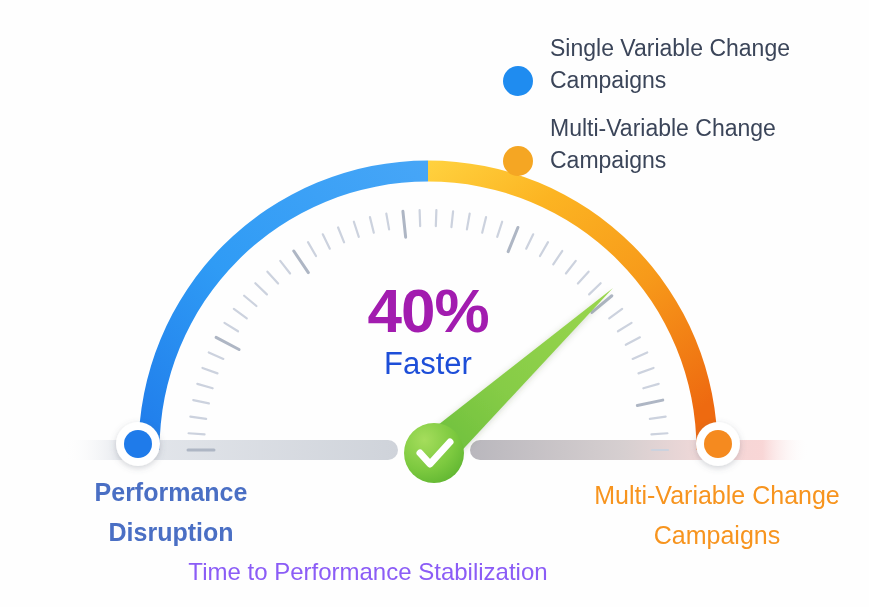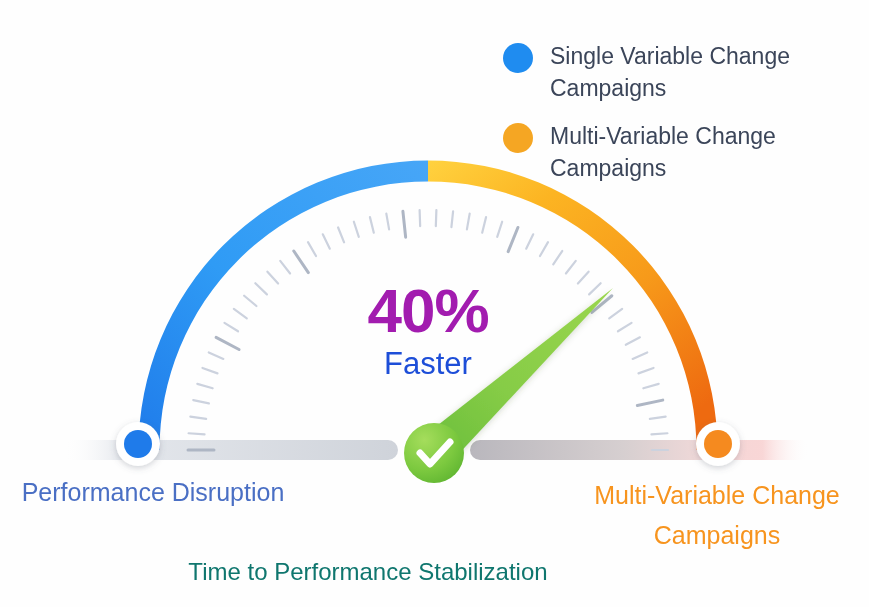--- a/index.html
+++ b/index.html
@@ -27,23 +27,22 @@
     height: 607px;
   }
   .legend {
     position: absolute;
     left: 503px;
     top: 32px;
     width: 330px;
   }
   .legend-item {
     display: flex;
-    align-items: flex-start;
+    align-items: flex-end;
     margin-bottom: 16px;
-    margin-top: 8px;
   }
   .legend-dot {
     width: 30px;
     height: 30px;
     border-radius: 50%;
     flex: 0 0 30px;
     margin-top: 3px;
   }
   .legend-label {
     margin-left: 17px;
@@ -74,39 +73,40 @@
     line-height: 36px;
     margin-top: 2px;
   }
   .axis-label {
     position: absolute;
     text-align: center;
     font-size: 25px;
     line-height: 40px;
   }
   .axis-label.left {
-    left: 18px;
+    left: 36px;
     top: 472px;
     width: 270px;
     color: #4a6fc4;
+    font-weight: bold;
   }
   .axis-label.right {
     left: 578px;
     top: 475px;
     width: 278px;
     color: #f7941e;
   }
   .caption {
     position: absolute;
     left: 0;
     top: 558px;
     width: 736px;
     text-align: center;
     font-size: 24px;
-    color: #0f766e;
+    color: #8b5cf6;
   }
 </style>
 </head>
 <body>
 
 <div id="stage">
 
   <svg id="gauge-svg" viewBox="0 0 869 607">
     <defs>
       <linearGradient id="gradBlue" x1="0" y1="1" x2="1" y2="0">

